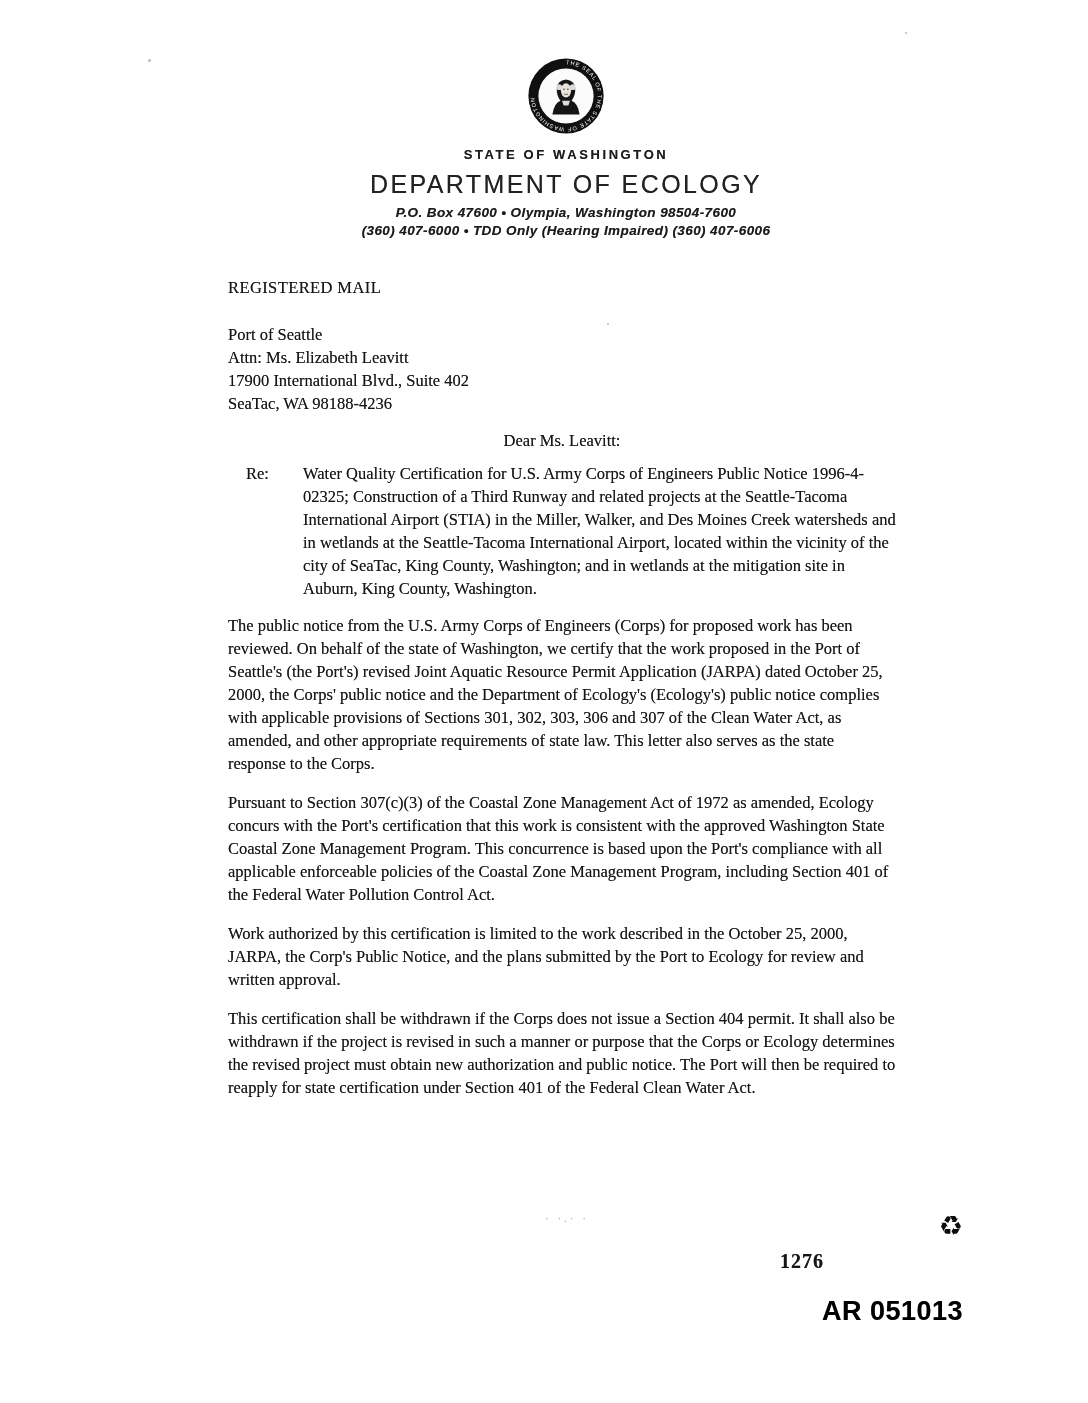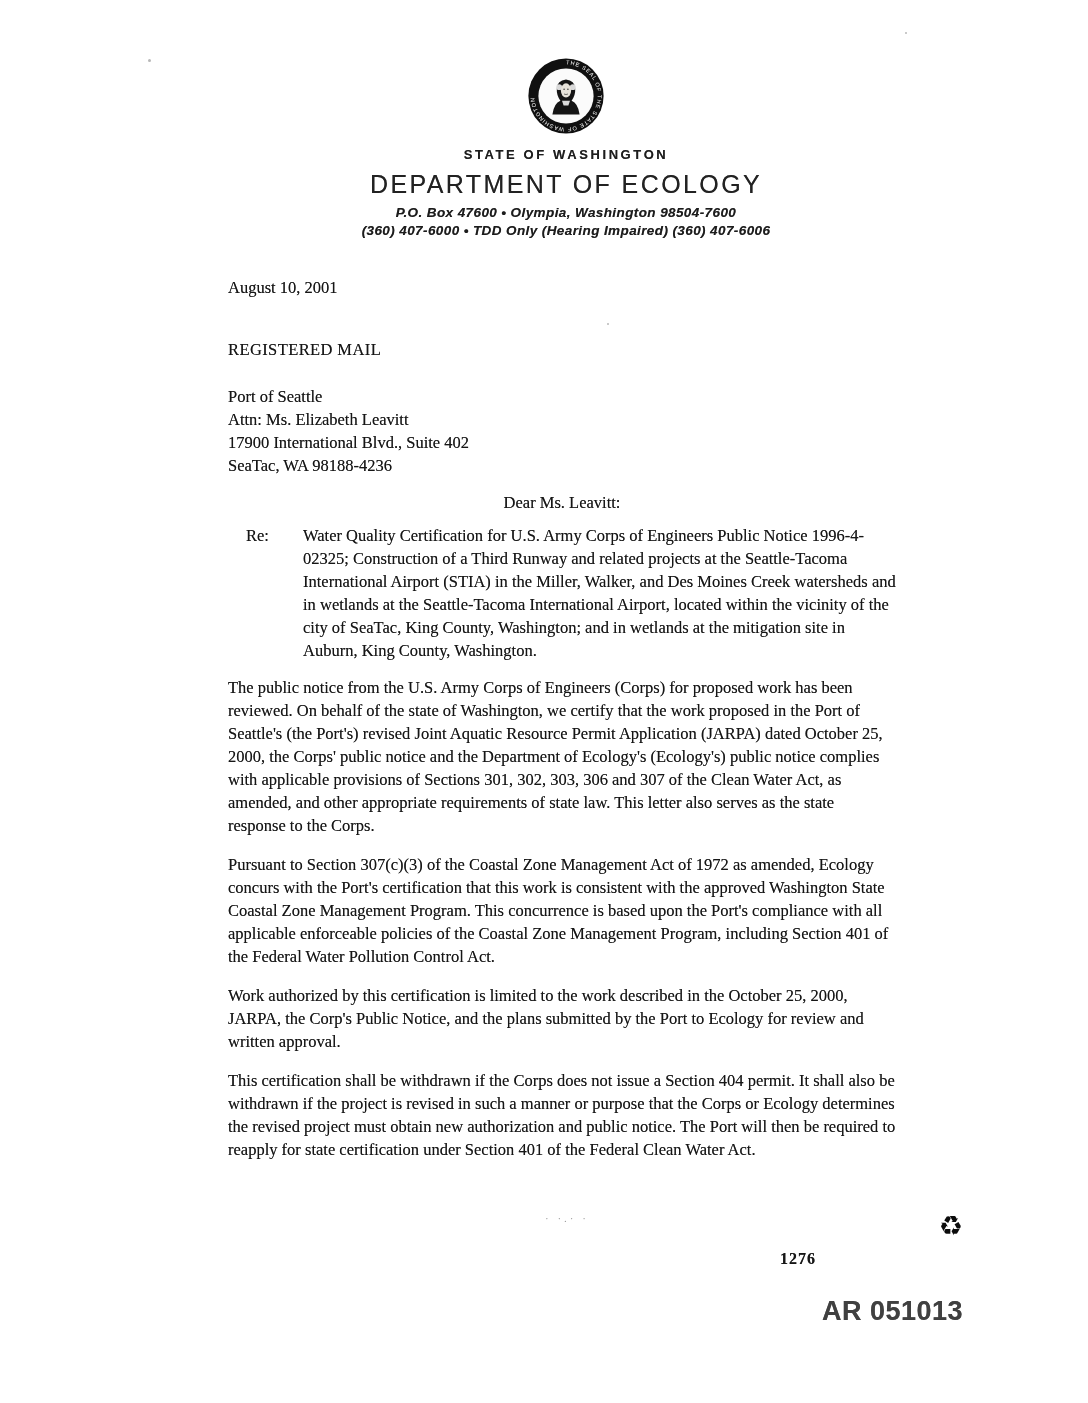--- a/index.html
+++ b/index.html
@@ -90,32 +90,32 @@
     line-height: 1;
     color: #0b0b0b;
     font-family: "DejaVu Sans", sans-serif;
     text-shadow: none;
   }
   .page-number {
     position: absolute;
     left: 780px;
     top: 1250px;
     font-weight: bold;
-    font-size: 16px;
+    font-size: 20px;
     letter-spacing: 1px;
   }
   .ar-number {
     position: absolute;
     left: 822px;
     top: 1296px;
     font-family: "Liberation Sans", sans-serif;
     font-weight: bold;
     font-size: 27px;
     letter-spacing: 0.5px;
-    color: #404040;
+    color: #000000;
   }
 
   
   .speck {
     position: absolute;
     background: #b8b8b8;
     border-radius: 50%;
     width: 3px;
     height: 3px;
     text-shadow: none;
@@ -155,21 +155,20 @@
         <path d="M45,56 h10 l-2,6 h-6 Z" fill="#dcdcdc"></path>
       </svg>
     </div>
     <div class="state-line">STATE OF WASHINGTON</div>
     <div class="dept-line">DEPARTMENT OF ECOLOGY</div>
     <div class="contact-line first">P.O. Box 47600  •  Olympia, Washington 98504-7600</div>
     <div class="contact-line second">(360) 407-6000  •  TDD Only (Hearing Impaired) (360) 407-6006</div>
   </div>
 
   <div class="body-col">
-    <div class="date-line">August 10, 2001</div>
 
     <div class="mail-type">REGISTERED MAIL</div>
 
     <div class="recipient-block">
       <div>Port of Seattle</div>
       <div>Attn: Ms. Elizabeth Leavitt</div>
       <div>17900 International Blvd., Suite 402</div>
       <div>SeaTac, WA  98188-4236</div>
     </div>
 

